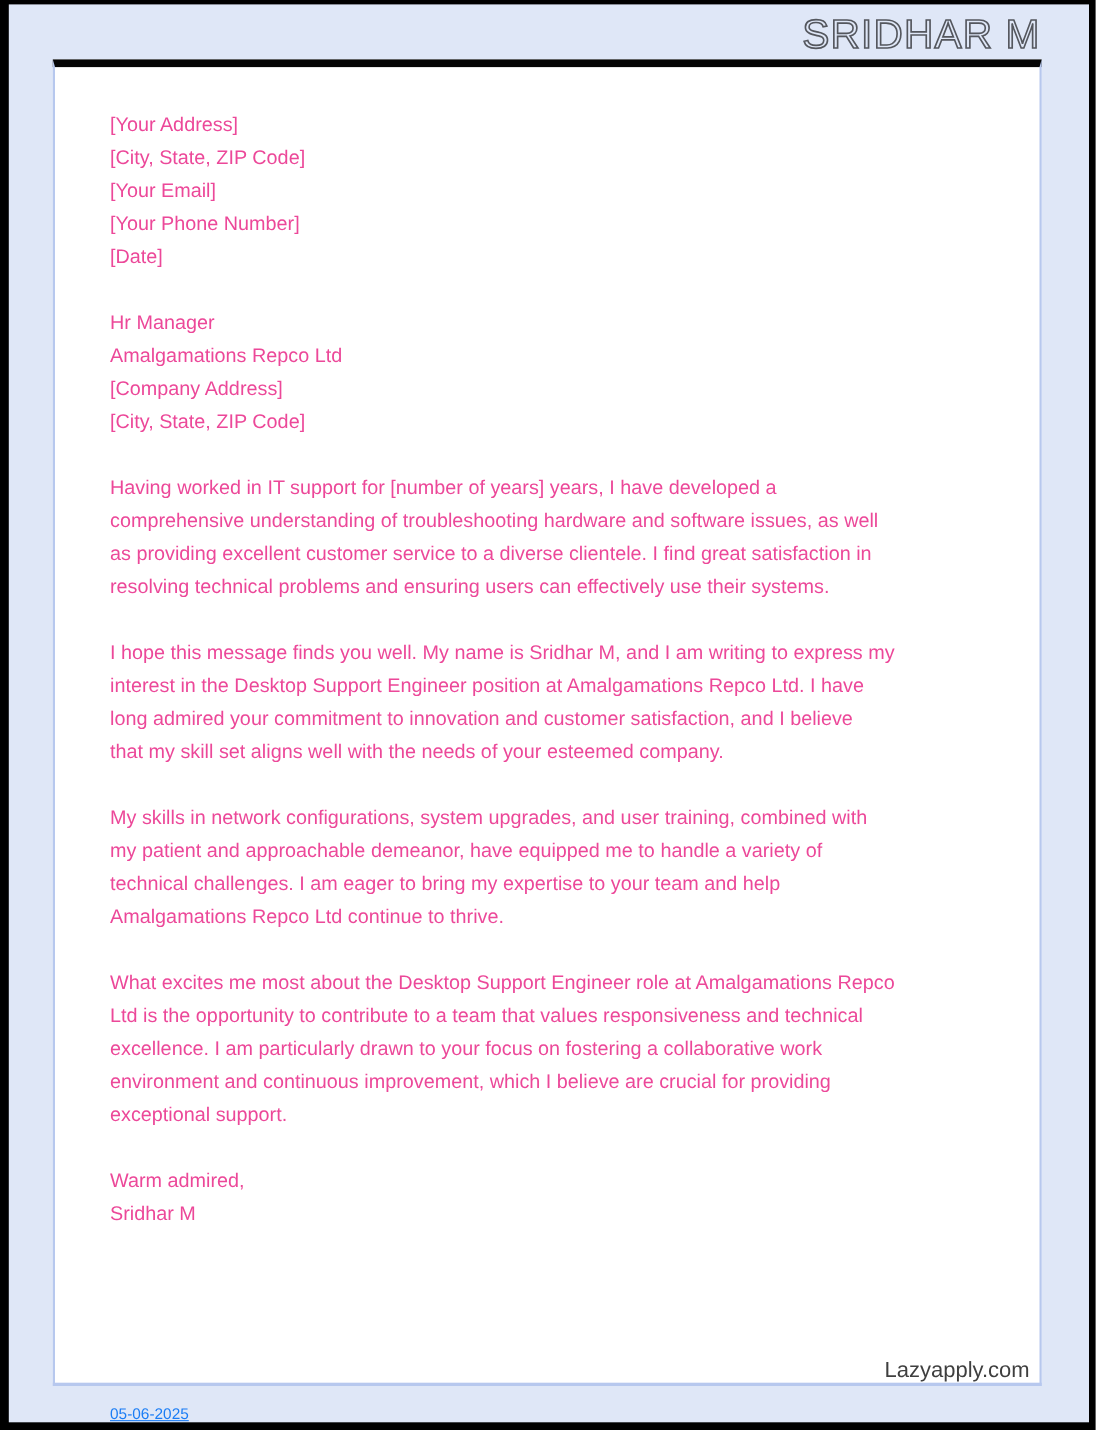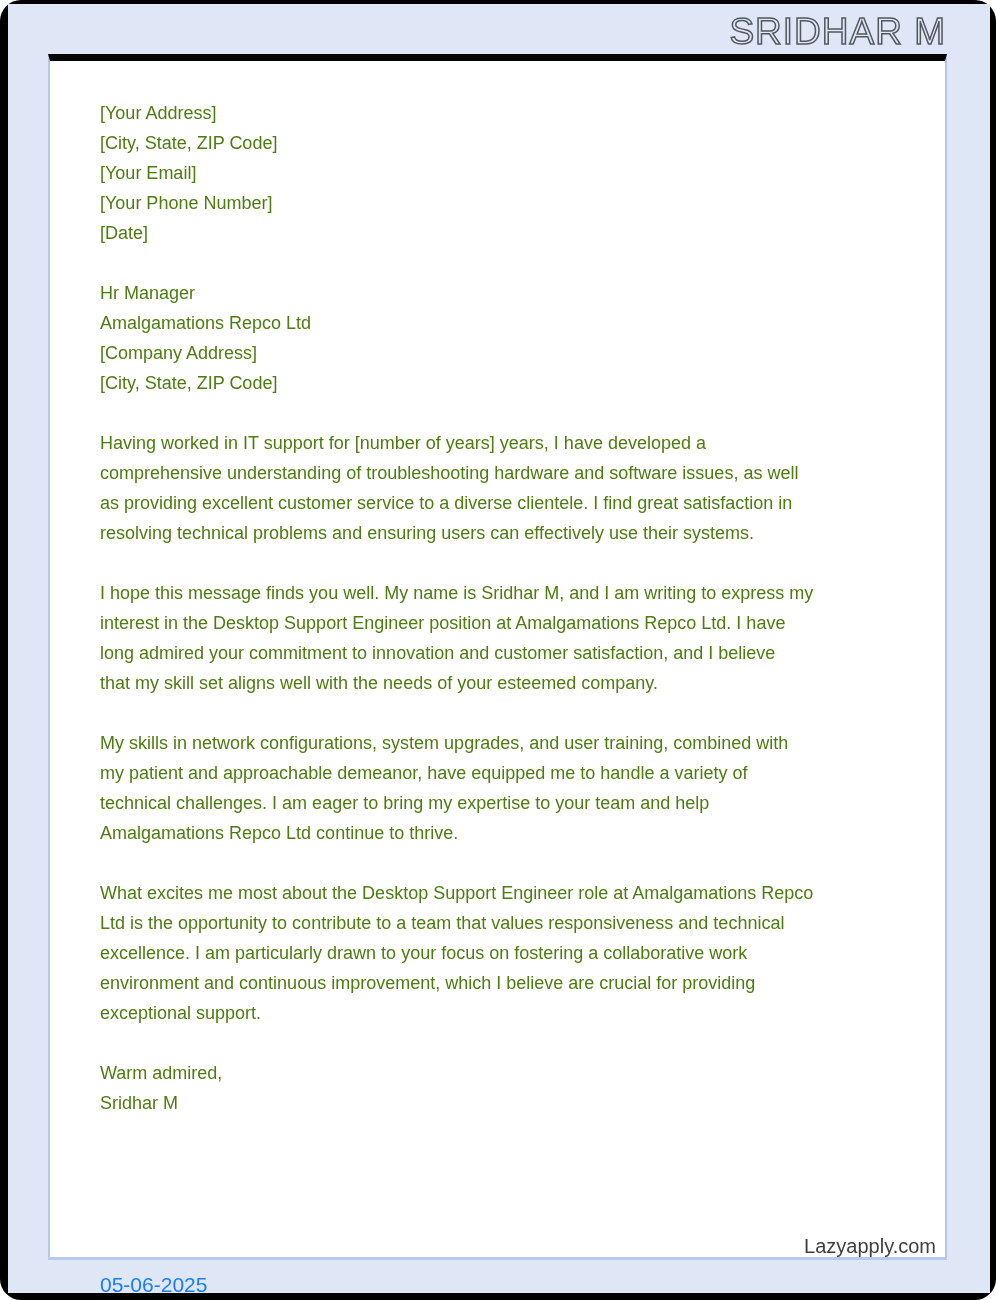--- a/index.html
+++ b/index.html
@@ -2,21 +2,20 @@
 <html><head>
 <meta charset="utf-8">
 <style>
   * { margin: 0; padding: 0; box-sizing: border-box; }
   html, body { width: 996px; height: 1300px; font-family: "Liberation Sans", "DejaVu Sans", sans-serif; }
 
   .frame {
     position: relative;
     width: 996px; height: 1300px;
     background: #000000;
-    border-radius: 21px;
   }
   .canvas {
     position: absolute;
     left: 8px; top: 4px;
     width: 982px; height: 1289px;
     background: #dfe7f7;
     overflow: hidden;
   }
 
   
@@ -42,38 +41,38 @@
     border-left: 2px solid #b7c8ee;
     border-right: 2px solid #b7c8ee;
     border-bottom: 3px solid #b7c8ee;
     padding: 37px 35px 0 50px;
     overflow: hidden;
   }
 
   .block {
     font-size: 18px;
     line-height: 30px;
-    color: #4d7c0f;
+    color: #ec4899;
     white-space: pre-line;
     margin-bottom: 30px;
     max-width: 812px;
   }
 
   .credit {
     position: absolute;
     right: 9px; bottom: 2px;
     font-size: 20px;
     color: #3f3f3f;
     line-height: 18px;
   }
 
   .date-link {
     position: absolute;
     left: 92px; top: 1268px;
-    font-size: 21px;
+    font-size: 14px;
     line-height: 26px;
     color: #1b7df5;
     text-decoration: underline;
     cursor: pointer;
   }
 </style>
 </head>
 <body>
 
 <div class="frame">

